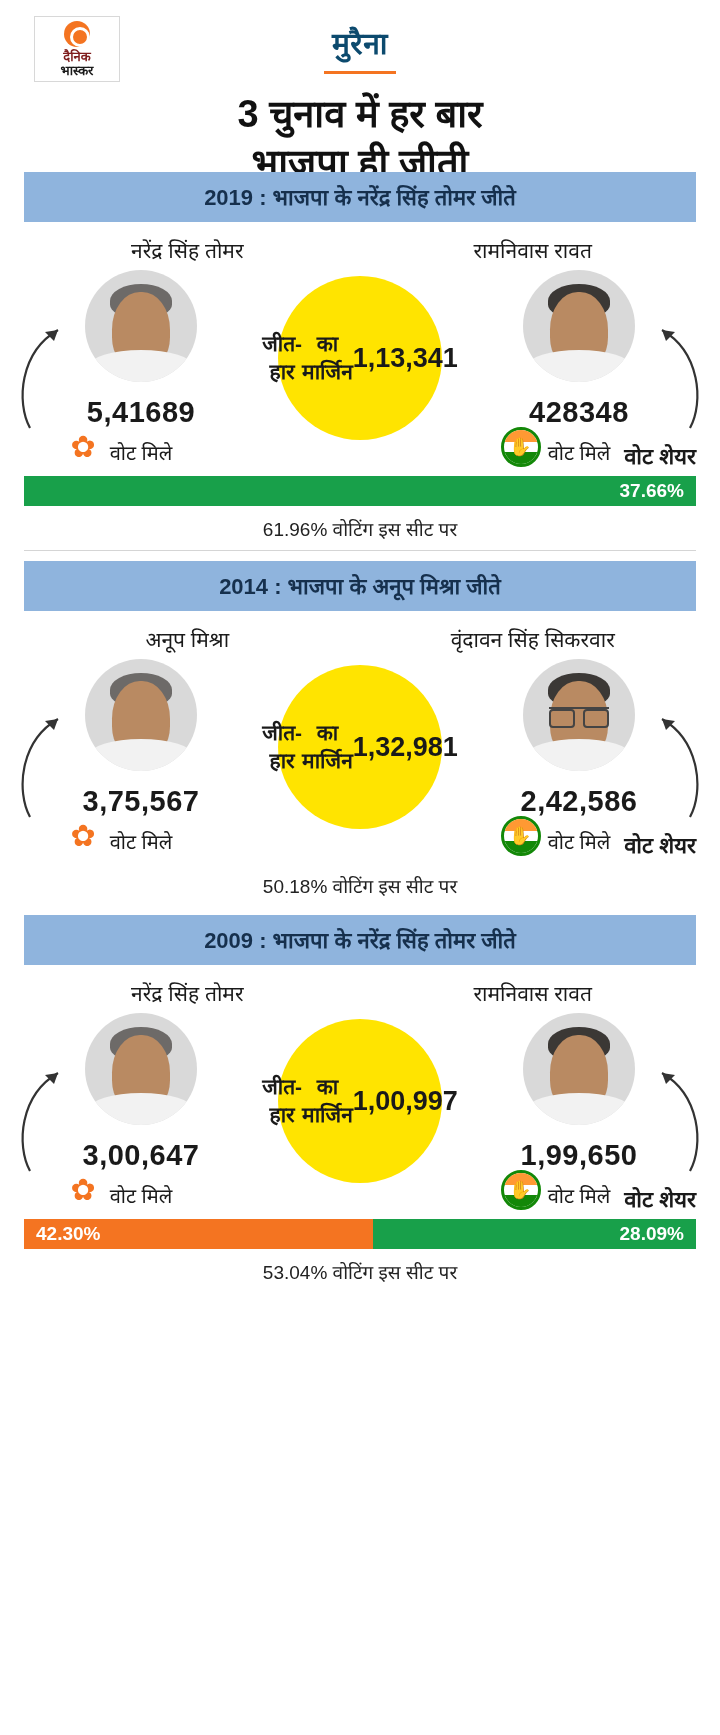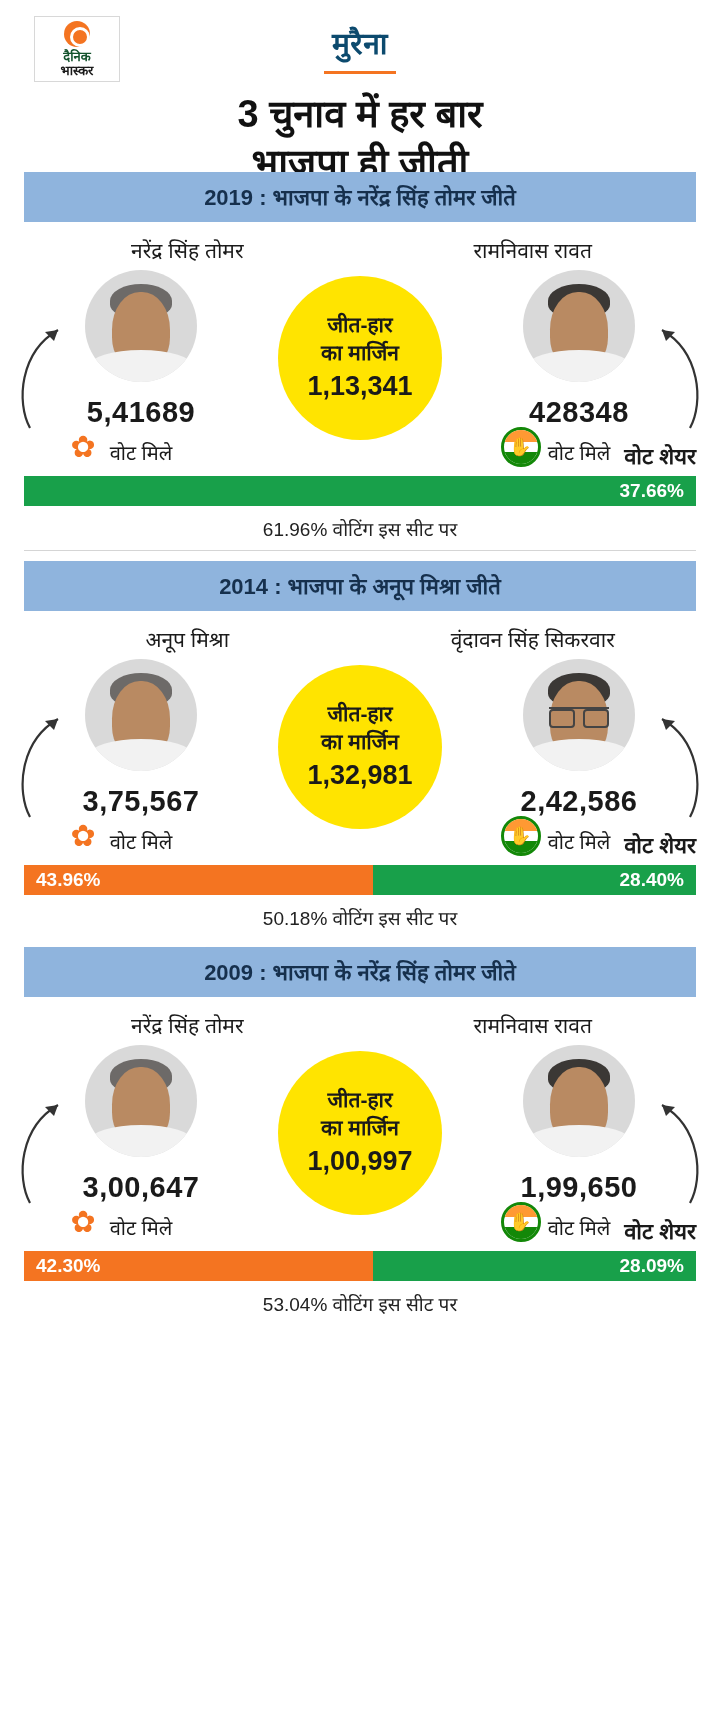--- a/index.html
+++ b/index.html
@@ -24,21 +24,21 @@
   }
   .logo .circ {
     width: 26px; height: 26px; border-radius: 50%;
     background: #f47421; margin-bottom: 3px; position: relative;
   }
   .logo .circ:after {
     content: ""; position: absolute; left: 6px; top: 6px;
     width: 14px; height: 14px; border-radius: 50%;
     border: 3px solid #fff;
   }
-  .logo .l1 { font-size: 13px; font-weight: bold; color: #14532d; }
+  .logo .l1 { font-size: 13px; font-weight: bold; color: #7f1d1d; }
   .logo .l2 { font-size: 13px; font-weight: bold; color: #1a1a1a; }
 
   .place-wrap { text-align: center; padding-top: 22px; }
   .place {
     display: inline-block;
     font-size: 30px; font-weight: bold; color: #0c4a6e;
     border-bottom: 3px solid #f47421;
     padding: 0 8px 8px;
     letter-spacing: .5px;
   }
@@ -128,21 +128,21 @@
 
   .votes {
     margin-top: 14px;
     font-size: 29px; font-weight: bold; letter-spacing: .5px;
   }
   .votes-label { font-size: 20px; margin-top: 10px; }
 
   .margin-circle {
     width: 164px; height: 164px; border-radius: 50%;
     background: #ffe400;
-    display: flex; flex-direction: column; align-items: center; justify-content: center;
+    display: flex; flex-direction: row; align-items: center; justify-content: center;
     text-align: center; line-height: 1.32;
     margin-top: 6px;
   }
   .margin-circle .m1, .margin-circle .m2 { font-size: 21px; font-weight: bold; }
   .margin-circle .m3 { font-size: 27px; font-weight: bold; margin-top: 2px; }
 
   .vs-label {
     position: absolute; left: 0; right: 0; bottom: 4px;
     text-align: right; font-size: 22px; font-weight: bold;
   }
@@ -305,24 +305,20 @@
               <div class="palm">✋</div>
             </div>
         </div>
         <div class="votes">2,42,586</div>
         <div class="votes-label">वोट मिले</div>
       </div>
 
       <div class="vs-label">वोट शेयर</div>
     </div>
 
-    <div class="share-bar">
-      <div class="bjp" style="width:52%">43.96%</div>
-      <div class="cong">28.40%</div>
-    </div>
     <div class="turnout">50.18% वोटिंग इस सीट पर</div>
   </div>
 
   <div class="section">
     <div class="banner">2009 : भाजपा के नरेंद्र सिंह तोमर जीते</div>
 
     <div class="names">
       <span>नरेंद्र सिंह तोमर</span>
       <span>रामनिवास रावत</span>
     </div>

